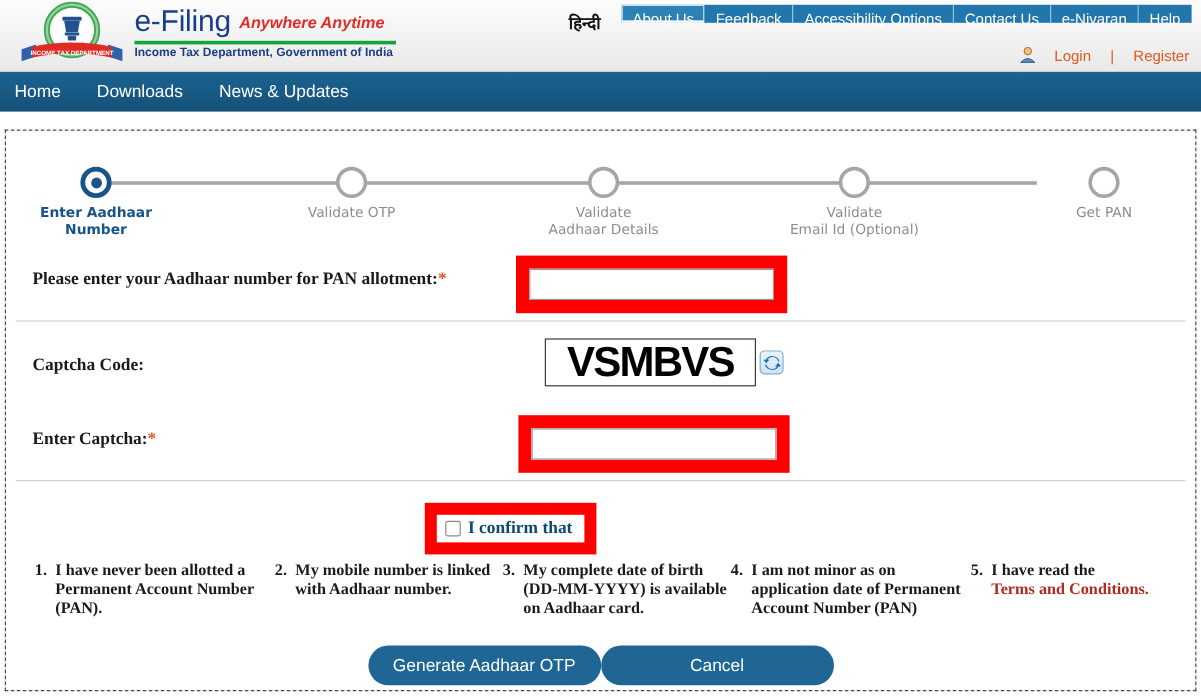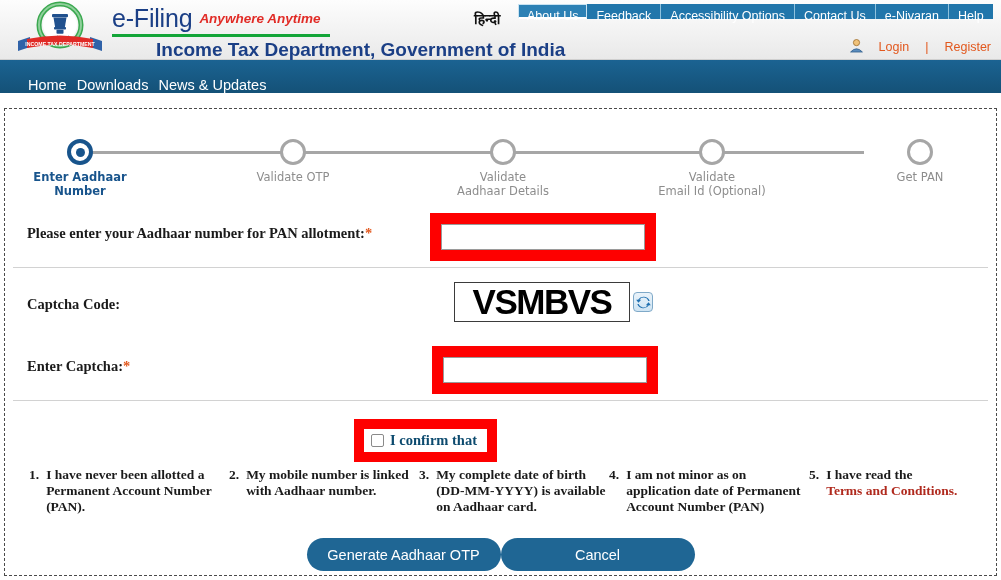--- a/index.html
+++ b/index.html
@@ -26,22 +26,22 @@
   .brand-efiling {
     font-size: 25px; color: #1b3f86; letter-spacing: -0.2px;
     font-family: "Liberation Sans", sans-serif;
   }
   .brand-tag {
     font-size: 13.5px; color: #e12b26; font-style: italic; font-weight: bold;
     font-family: "Liberation Sans", sans-serif;
   }
   .brand-rule { height: 3px; background: #13a538; margin-top: 1px; width: 218px; }
   .brand-dept {
-    font-size: 19px; font-weight: bold; color: #1b3f86;
-    margin-top: 2px; white-space: nowrap; margin-left: 44px;
+    font-size: 10px; font-weight: bold; color: #1b3f86;
+    margin-top: 2px; white-space: nowrap;
   }
 
   .hindi {
     position: absolute; left: 474px; top: 9px;
     font-size: 14px; font-weight: bold; color: #111;
     font-family: "DejaVu Sans", sans-serif;
   }
 
   .topnav { position: absolute; left: 518px; top: 4px; display: flex; height: 15px; }
   .topnav-item {
@@ -67,22 +67,22 @@
     display: flex; align-items: center; gap: 15px;
     font-size: 12.5px; color: #e2581e;
   }
   .userbar a { color: #e2581e; text-decoration: none; cursor: pointer; }
   .userbar .sep { color: #e2581e; padding: 0 1px; }
 
   
   .mainnav {
     height: 33px;
     background: linear-gradient(to bottom, #1b6392 0%, #145177 100%);
-    display: flex; align-items: flex-end;
-    padding-left: 28px; gap: 10px;
+    display: flex; align-items: center;
+    padding-left: 12px; gap: 30px;
   }
   .mainnav-item {
     color: #ffffff; font-size: 14.5px; cursor: pointer; white-space: nowrap;
   }
 
   
   .panel {
     position: absolute; left: 4px; top: 108px;
     width: 993px; height: 468px;
     border: 1px dashed #4a4a4a;

